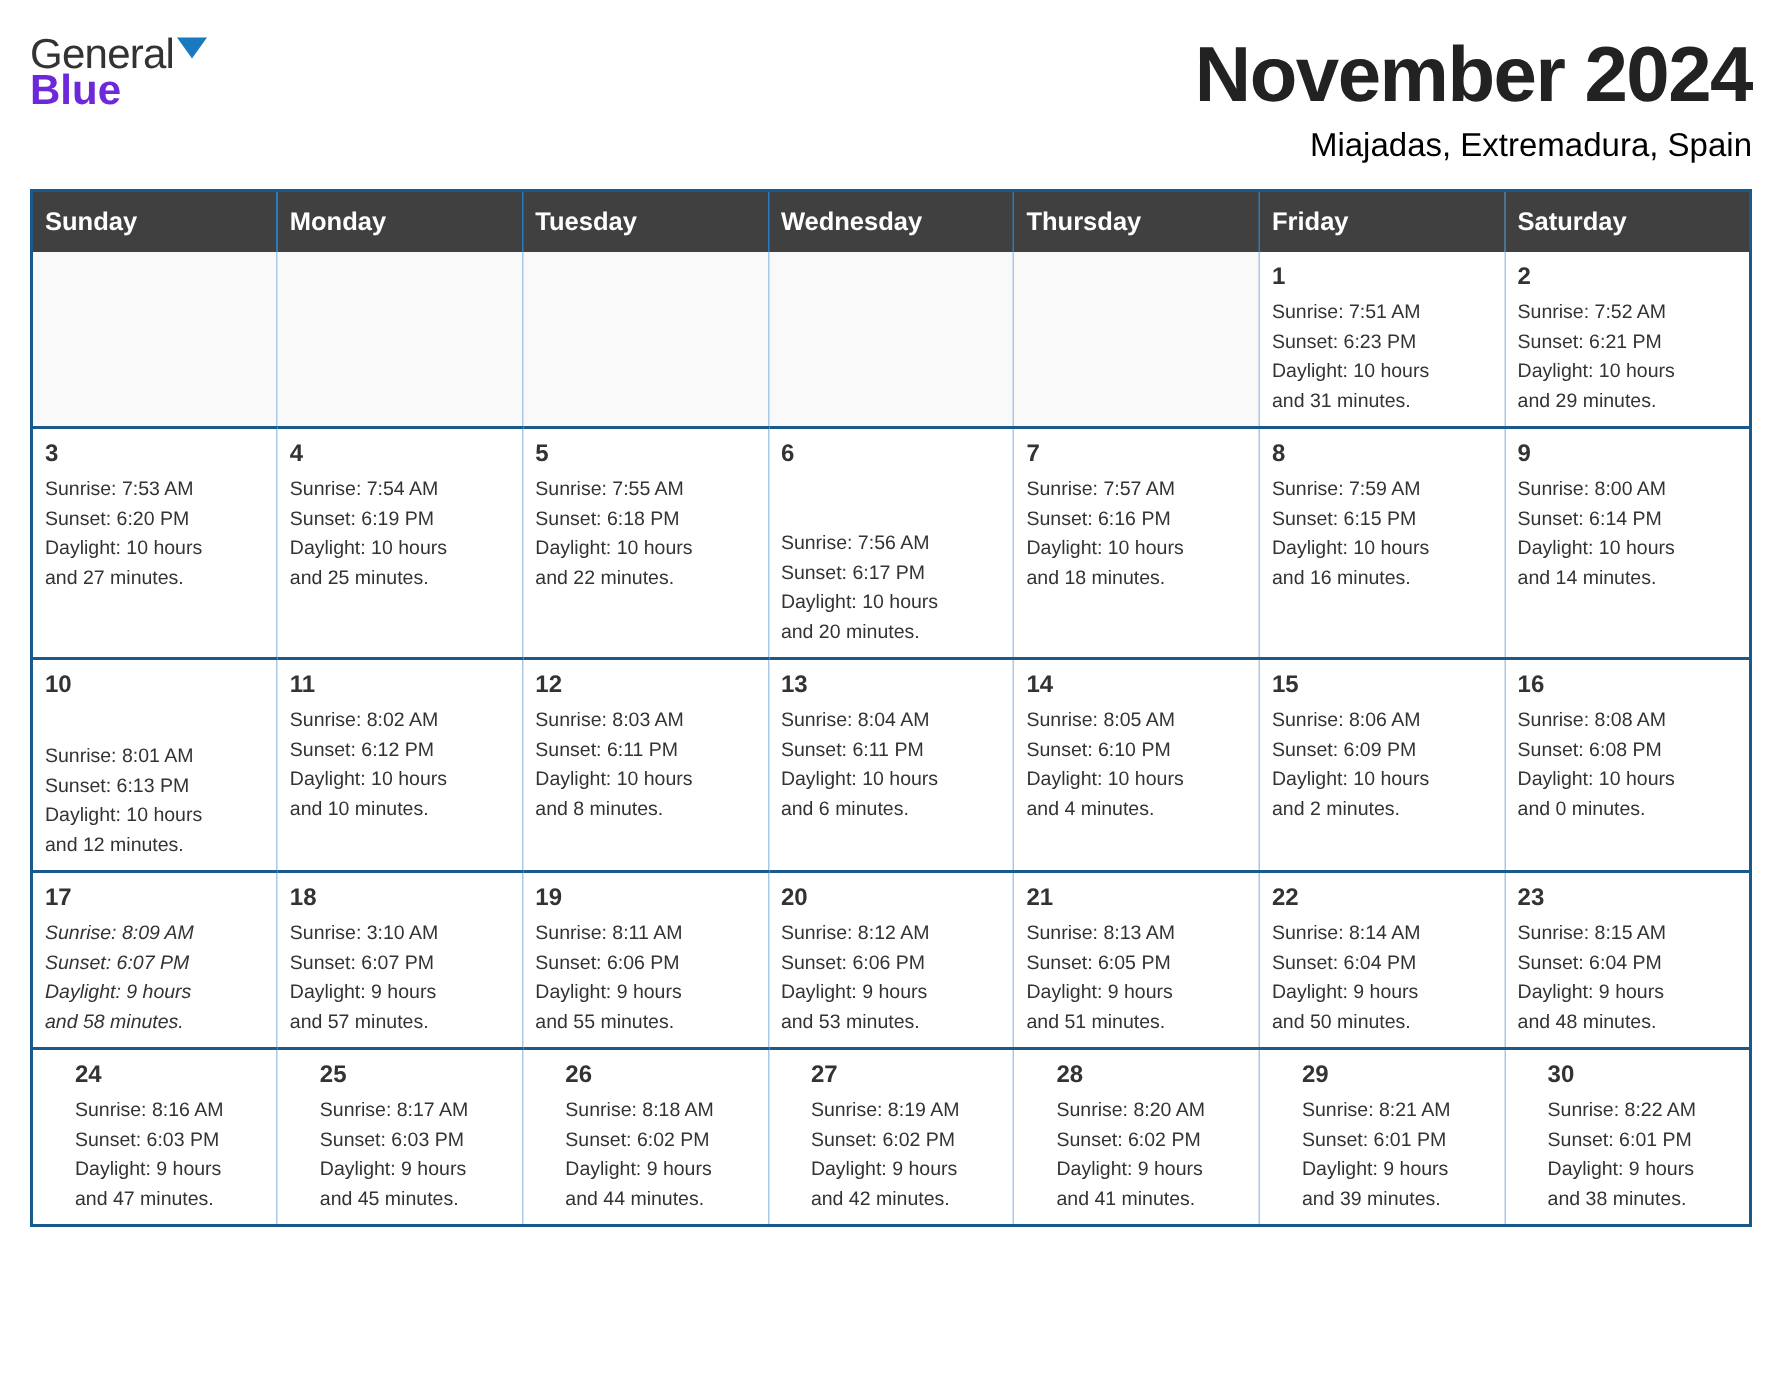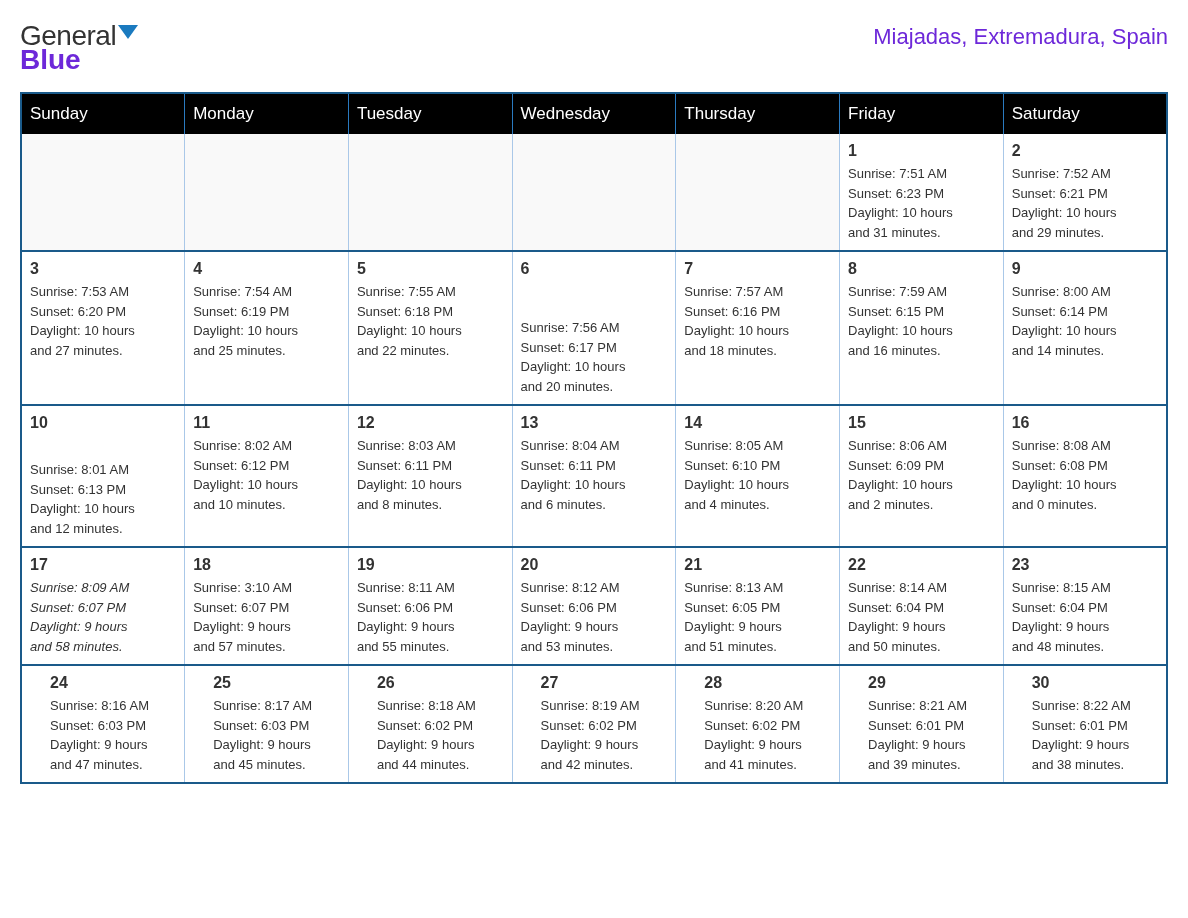--- a/index.html
+++ b/index.html
@@ -54,34 +54,34 @@
     }
     .title-block h1 {
       font-size: 52px;
       font-weight: bold;
       color: #222;
       letter-spacing: -1px;
     }
     .title-block h2 {
       font-size: 22px;
       font-weight: normal;
-      color: #6d28d9;
+      color: #000000;
       margin-top: 4px;
     }
     .calendar {
       width: 100%;
       border-collapse: collapse;
       border: 2px solid #1a5a8a;
     }
     .calendar th {
-      background-color: #000000;
+      background-color: #404040;
       color: #fff;
       padding: 10px 8px;
       font-size: 17px;
-      font-weight: normal;
+      font-weight: bold;
       text-align: left;
       border-right: 1px solid #2a7abf;
     }
     .calendar th:last-child {
       border-right: none;
     }
     .calendar td {
       vertical-align: top;
       padding: 8px 8px;
       border-right: 1px solid #aac8e8;
@@ -119,20 +119,21 @@
 
 <div class="header">
   <div class="logo">
     <div class="logo-text-row">
       <span class="logo-general">General</span>
       <span class="logo-triangle"></span>
     </div>
     <span class="logo-blue">Blue</span>
   </div>
   <div class="title-block">
+    <h1>November 2024</h1>
     <h2>Miajadas, Extremadura, Spain</h2>
   </div>
 </div>
 
 <table class="calendar">
   <thead>
     <tr>
       <th>Sunday</th>
       <th>Monday</th>
       <th>Tuesday</th>

